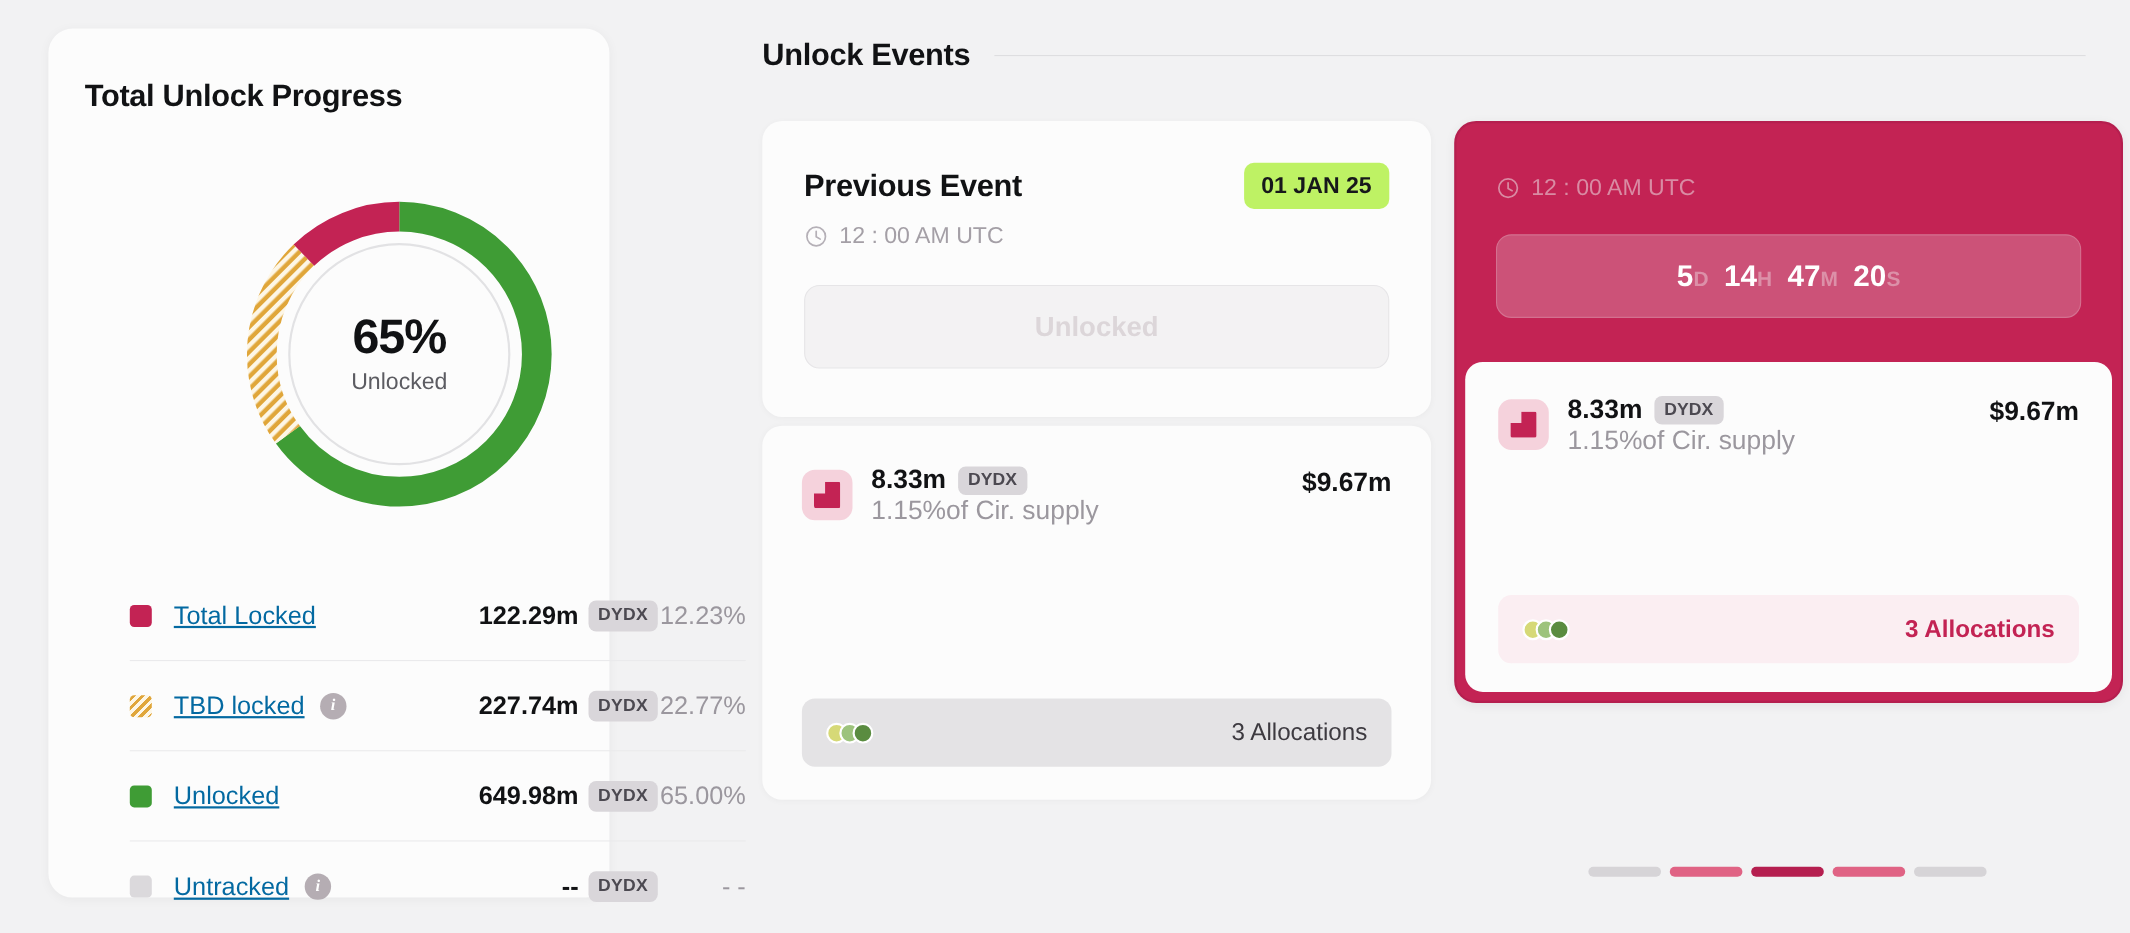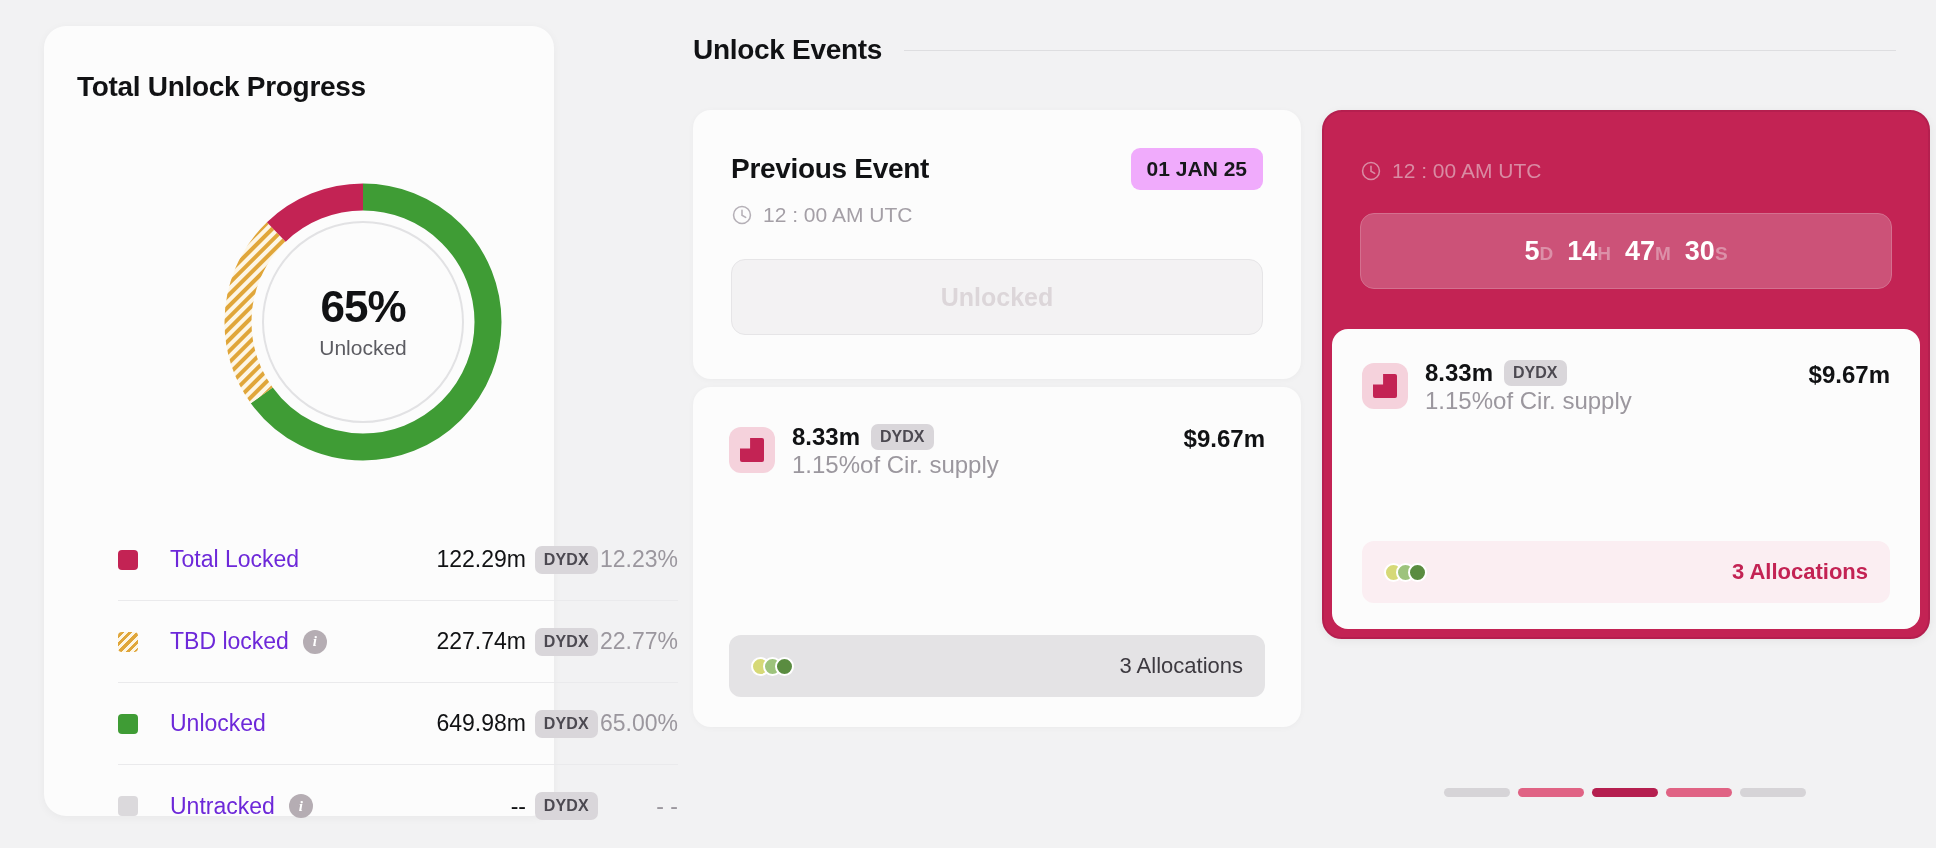--- a/index.html
+++ b/index.html
@@ -52,34 +52,35 @@
   .legend-row.last { border-bottom: none; }
   .swatch { width: 20px; height: 20px; border-radius: 4px; flex: 0 0 auto; }
   .swatch.locked { background: #c32354; }
   .swatch.tbd {
     background: repeating-linear-gradient(-45deg,
       #e0a63a 0px, #e0a63a 3px, #fdf6e6 3px, #fdf6e6 6px);
   }
   .swatch.unlocked { background: #3f9c35; }
   .swatch.untracked { background: #dbd9dc; }
   .legend-label {
-    margin-left: 32px; font-size: 23px; color: #6d28d9;
+    margin-left: 20px; font-size: 23px; color: #0369a1;
     white-space: nowrap;
+    text-decoration: underline;
   }
   .info-icon {
     width: 24px; height: 24px; border-radius: 50%;
     background: #b5adb3; color: #ffffff;
     font-size: 15px; font-weight: 700; font-style: italic;
     font-family: "Liberation Serif", serif;
     display: flex; align-items: center; justify-content: center;
     margin-left: 14px; flex: 0 0 auto;
   }
   .legend-amt {
     position: absolute; right: 152px;
-    font-size: 23px; font-weight: 400; color: #111214;
+    font-size: 23px; font-weight: 700; color: #111214;
     white-space: nowrap; text-align: right;
   }
   .ticker-pill {
     position: absolute; right: 80px;
     display: inline-block;
     background: #d9d6da; color: #4c4951;
     font-size: 16px; font-weight: 700;
     padding: 5px 9px; border-radius: 7px;
     letter-spacing: 0.2px;
   }
@@ -115,21 +116,21 @@
   .card-body-prev {
     background: #fcfcfc; border-radius: 18px;
     margin-top: 8px; padding: 36px 36px 30px 36px;
     min-height: 340px;
     box-shadow: 0 1px 6px rgba(0,0,0,0.035);
     display: flex; flex-direction: column;
   }
   .evt-top { display: flex; align-items: center; justify-content: space-between; }
   .evt-name { font-size: 28px; font-weight: 700; color: #111214; letter-spacing: -0.3px; }
   .evt-date-pill {
-    background: #f0abfc; color: #17181b;
+    background: #bef264; color: #17181b;
     font-size: 21px; font-weight: 700;
     padding: 9px 16px; border-radius: 9px;
     white-space: nowrap;
   }
   .evt-time { display: flex; align-items: center; margin-top: 13px; }
   .clock-icon { width: 22px; height: 22px; flex: 0 0 auto; }
   .evt-time-text { font-size: 21px; color: #a49fa6; margin-left: 10px; }
 
   .unlocked-btn {
     margin-top: 32px; height: 76px;
@@ -346,21 +347,21 @@
             <circle cx="12" cy="12" r="9.2" fill="none" stroke="#d98ba3" stroke-width="1.7"></circle>
             <path d="M12 6.8 V12.3 L16 14.6" fill="none" stroke="#d98ba3" stroke-width="1.7" stroke-linecap="round"></path>
           </svg>
           <span class="evt-time-text">12 : 00 AM UTC</span>
         </div>
 
         <div class="countdown">
           <span class="cd-part"><span>5</span><span class="cd-unit">D</span></span>
           <span class="cd-part"><span>14</span><span class="cd-unit">H</span></span>
           <span class="cd-part"><span>47</span><span class="cd-unit">M</span></span>
-          <span class="cd-part"><span>30</span><span class="cd-unit">S</span></span>
+          <span class="cd-part"><span>20</span><span class="cd-unit">S</span></span>
         </div>
       </div>
 
       <div class="next-body">
         <div class="alloc-row">
           <span class="token-icon"></span>
           <span class="alloc-info">
             <span class="alloc-line1">
               <span class="alloc-amt">8.33m</span>
               <span class="alloc-ticker">DYDX</span>

